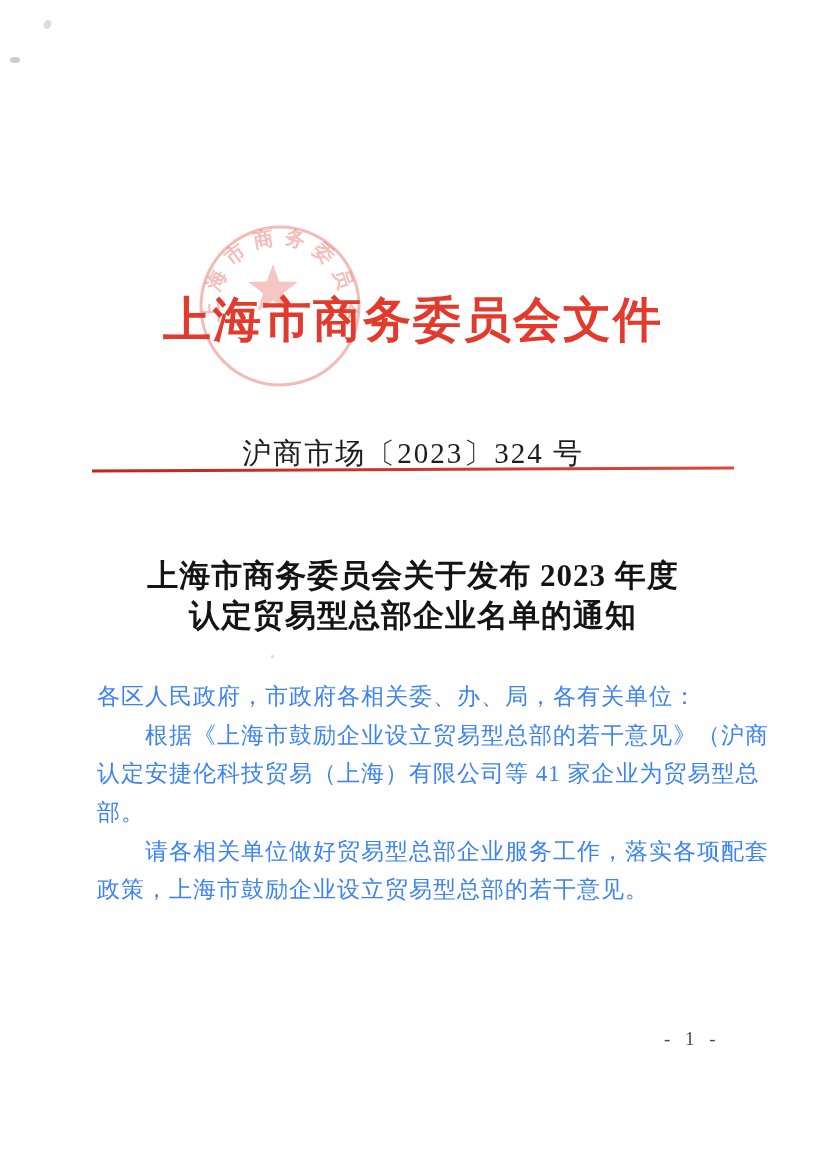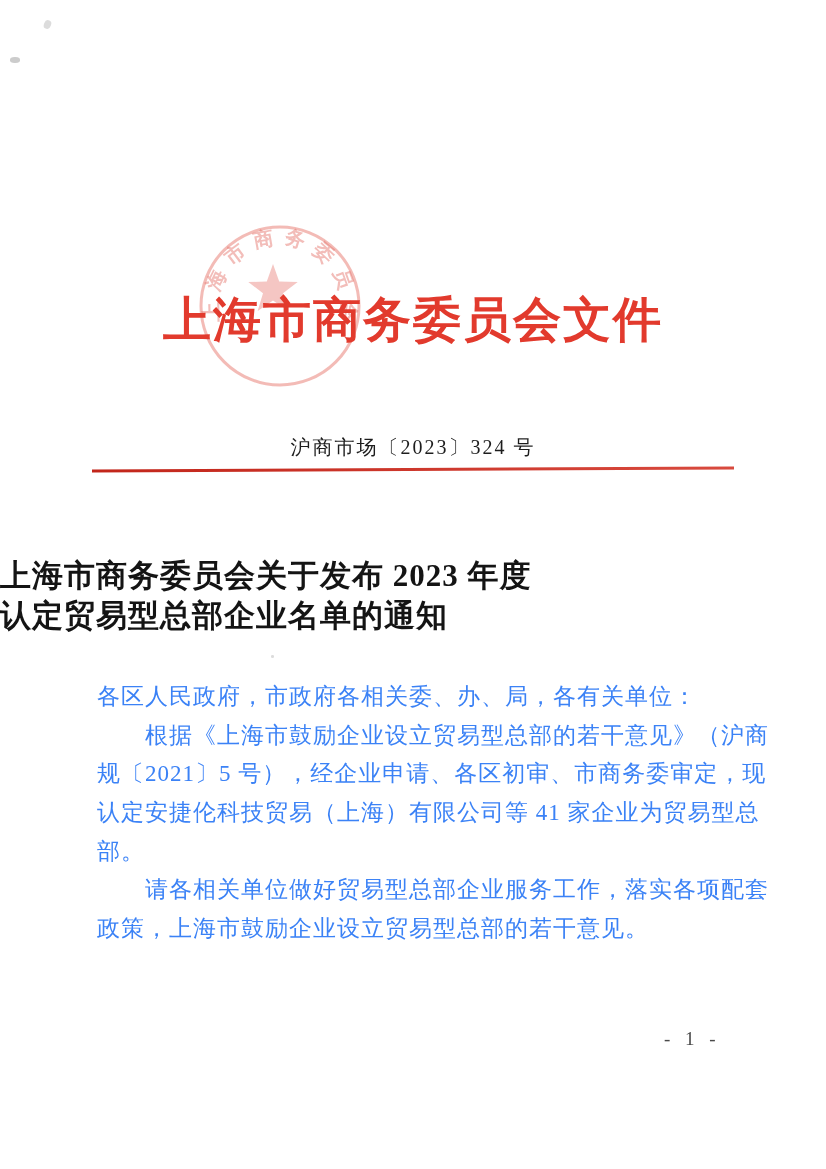--- a/index.html
+++ b/index.html
@@ -43,41 +43,41 @@
     letter-spacing: 2px;
     color: #e23a2d;
     white-space: nowrap;
   }
 
   .doc-number {
     position: absolute;
     left: 0; right: 0;
     top: 434px;
     text-align: center;
-    font-size: 20px;
+    font-size: 29px;
     letter-spacing: 2px;
     color: #1d1d1d;
     white-space: nowrap;
   }
 
   .red-rule {
     position: absolute;
     left: 92px;
     top: 468px;
     width: 642px;
     height: 2.5px;
     background: linear-gradient(to right, #c2251a, #d84a3e);
     transform: rotate(-0.25deg);
   }
 
   .doc-title {
     position: absolute;
     left: 0; right: 0;
     top: 556px;
-    text-align: left;
+    text-align: center;
     font-size: 31px;
     font-weight: bold;
     color: #141414;
     line-height: 40px;
     letter-spacing: 1px;
     white-space: nowrap;
   }
 
   .body-text {
     position: absolute;
@@ -131,21 +131,20 @@
   <div class="red-rule"></div>
 
   <div class="doc-title">
     <div>上海市商务委员会关于发布 2023 年度</div>
     <div>认定贸易型总部企业名单的通知</div>
   </div>
 
   <div class="body-text">
     <div class="body-line">各区人民政府，市政府各相关委、办、局，各有关单位：</div>
     <div class="body-line">　　根据《上海市鼓励企业设立贸易型总部的若干意见》（沪商</div>
-    <div class="body-line">规〔2021〕5 号），经企业申请、各区初审、市商务委审定，现</div>
     <div class="body-line">认定安捷伦科技贸易（上海）有限公司等 41 家企业为贸易型总</div>
     <div class="body-line">部。</div>
     <div class="body-line">　　请各相关单位做好贸易型总部企业服务工作，落实各项配套</div>
     <div class="body-line">政策，上海市鼓励企业设立贸易型总部的若干意见。</div>
   </div>
 
   <div class="page-number">- 1 -</div>
 
 </div>
 

